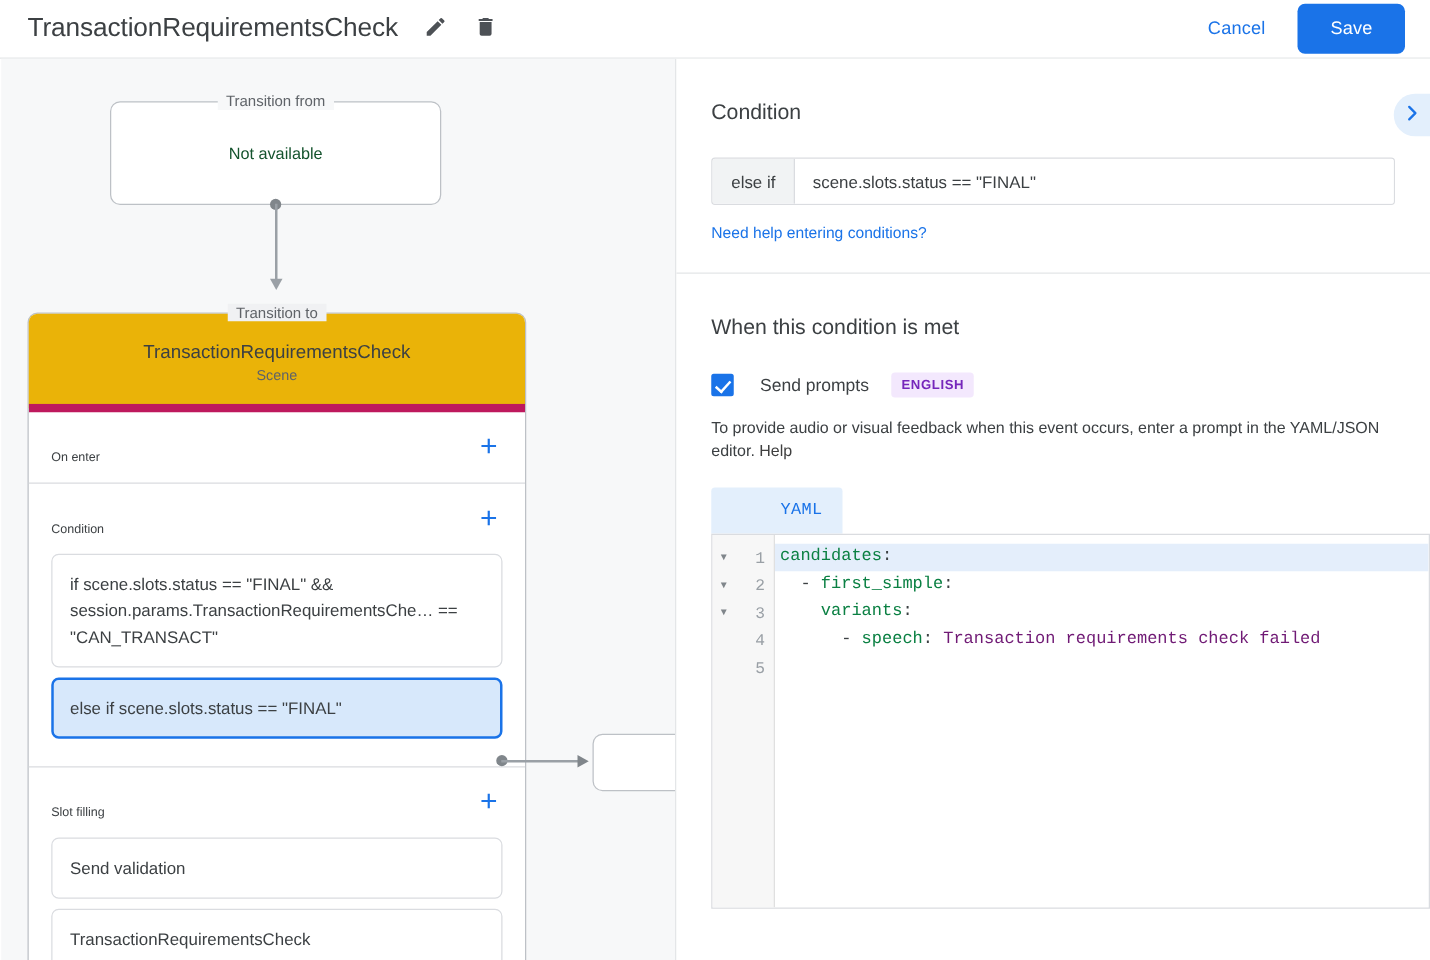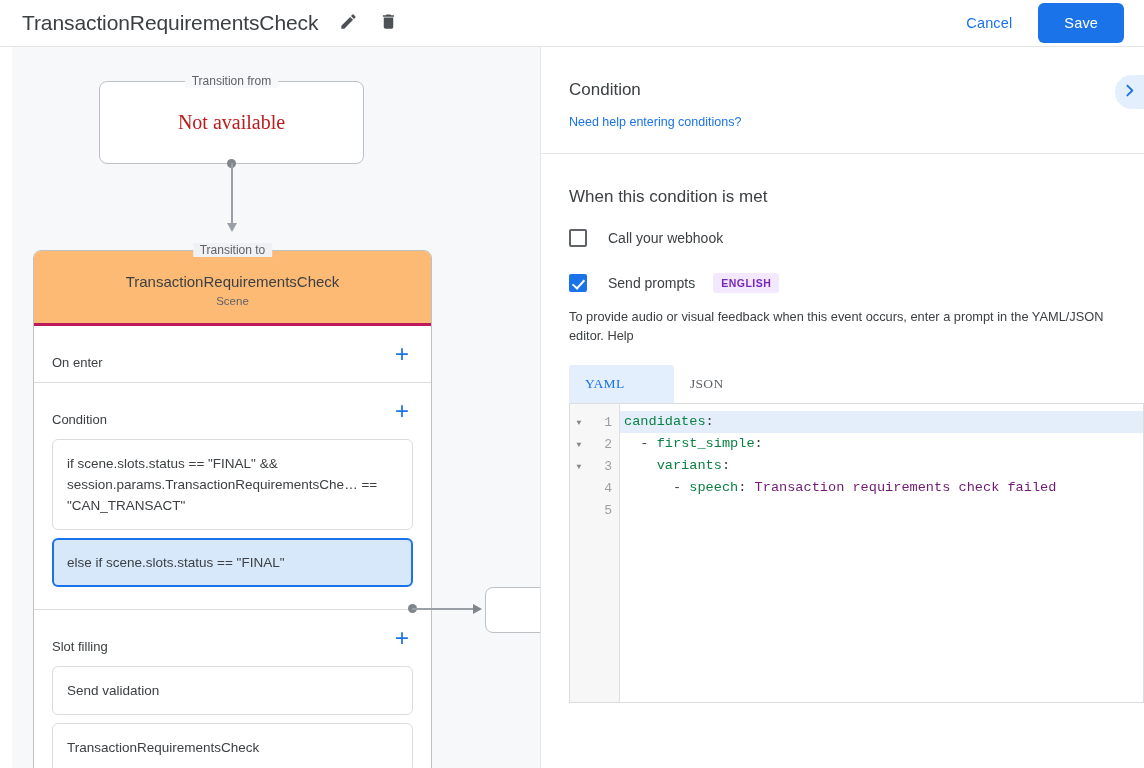--- a/index.html
+++ b/index.html
@@ -58,21 +58,21 @@
     padding: 0 26px;
     height: 40px;
     margin-left: 14px;
     margin-right: 20px;
     cursor: pointer;
     letter-spacing: 0.15px;
   }
 
   
   .canvas {
-    position: absolute; left: 12px; top: 47px;
+    position: absolute; left: 1px; top: 47px;
     width: 540px; height: 721px;
     background: #f7f8f9;
     overflow: hidden;
   }
   .fieldset {
     position: absolute;
     border: 1px solid #bdc1c6;
     border-radius: 8px;
     background: #fff;
   }
@@ -85,21 +85,21 @@
     color: #5f6368;
     white-space: nowrap;
   }
   
   #transition-from-box {
     left: 87px; top: 34px; width: 265px; height: 83px;
     display: flex; align-items: center; justify-content: center;
   }
   #transition-from-box .fieldset-legend { left: 50%; transform: translateX(-50%); }
   #transition-from-text {
-    font-size: 20px; color: #b91c1c; font-family: Liberation Serif, serif;
+    font-size: 13px; color: #14532d;
   }
   
   .conn-dot {
     position: absolute;
     width: 9px; height: 9px; border-radius: 50%;
     background: #80868b;
   }
   .conn-line {
     position: absolute;
     background: #9aa0a6;
@@ -126,40 +126,40 @@
     border: 1px solid #bdc1c6;
     border-radius: 8px;
     background: #fff;
   }
   #scene-card .fieldset-legend {
     position: absolute; top: -8px; left: 50%; transform: translateX(-50%);
     background: #f0f1f3;
     padding: 0 7px; font-size: 12px; color: #5f6368;
   }
   .scene-head {
-    background: #fdba74;
+    background: #eab308;
     border-radius: 7px 7px 0 0;
     padding: 22px 10px 16px;
     text-align: center;
-    border-bottom: 3px solid #be185d;
+    border-bottom: 7px solid #be185d;
     position: relative;
   }
   .scene-name { font-size: 15px; color: #3c4043; }
   .scene-sub { font-size: 11.5px; color: #5f6368; margin-top: 5px; }
 
   .section {
     border-bottom: 1px solid #dadce0;
     padding: 0 18px 0;
   }
   .section:last-child { border-bottom: none; }
   .section-head {
     display: flex; align-items: center; justify-content: space-between;
     height: 56px;
   }
-  .section-title { font-size: 13px; color: #3c4043; margin-top: 16px; }
+  .section-title { font-size: 10px; color: #3c4043; margin-top: 16px; }
   .plus-btn {
     color: #1a73e8;
     font-size: 24px;
     line-height: 1;
     font-weight: 300;
     background: transparent;
     border: none;
     cursor: pointer;
     padding: 2px 4px;
     border-radius: 50%;
@@ -301,29 +301,29 @@
     color: #3c4043;
     line-height: 19px;
     margin-top: 14px;
     max-width: 552px;
   }
   .hint a { color: #404040; text-decoration: none; cursor: pointer; }
 
   .tabs { display: flex; margin-top: 20px; }
   .tab {
     min-width: 105px;
-    text-align: left;
+    text-align: right;
     padding: 11px 16px;
     font-size: 13.5px;
     color: #5f6368;
     cursor: pointer;
     letter-spacing: 0.3px;
     background: transparent;
     border: none;
-    font-family: Liberation Serif, serif;
+    font-family: Liberation Mono, monospace;
   }
   .tab.active {
     background: #e3effc;
     color: #1a73e8;
     font-weight: 500;
     border-radius: 3px 3px 0 0;
   }
 
   .editor {
     margin-top: 0;
@@ -466,45 +466,44 @@
       <div class="panel-h">Condition</div>
 
       <button class="chevron-tab">
         <span>
           <svg width="17" height="17" viewBox="0 0 24 24" fill="none" stroke="#1a73e8" stroke-width="2.6" stroke-linecap="round" stroke-linejoin="round">
             <polyline points="9 5 16 12 9 19"></polyline>
           </svg>
         </span>
       </button>
 
+      <div class="cond-row">
+        <div class="cond-prefix">else if</div>
+        <input class="cond-input" type="text" value="scene.slots.status == &quot;FINAL&quot;" style="">
+      </div>
 
       <a class="help-link">Need help entering conditions?</a>
 
       <div class="divider" style="margin-right:-28px;margin-left:-28px;"></div>
     </div>
 
     <div class="panel-section">
       <div class="panel-h">When this condition is met</div>
 
-      <div class="checkrow">
-        <div class="cbox"></div>
-        <span class="check-label">Call your webhook</span>
-      </div>
 
       <div class="checkrow" style="margin-top:26px;">
         <div class="cbox checked"></div>
         <span class="check-label">Send prompts</span>
         <span class="badge">ENGLISH</span>
       </div>
 
       <div class="hint"><span>To provide audio or visual feedback when this event occurs, enter a prompt in the YAML/JSON editor. </span><a>Help</a></div>
 
       <div class="tabs">
         <button class="tab active">YAML</button>
-        <button class="tab">JSON</button>
       </div>
 
       <div class="editor">
         <div class="gutter">
           <div class="gline">
               <span class="fold">▼</span>
               <span class="gnum">1</span>
             </div>
           <div class="gline">
               <span class="fold">▼</span>

